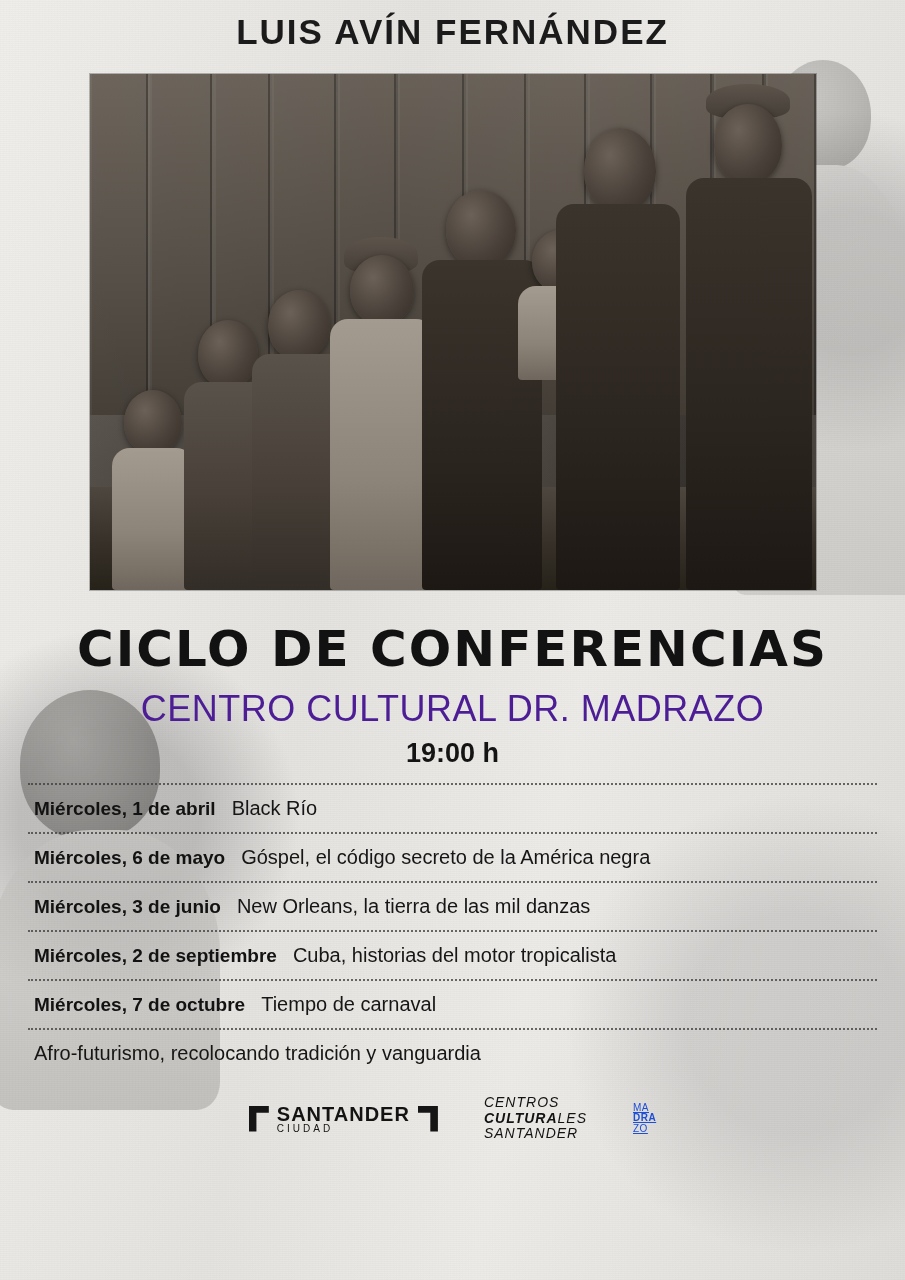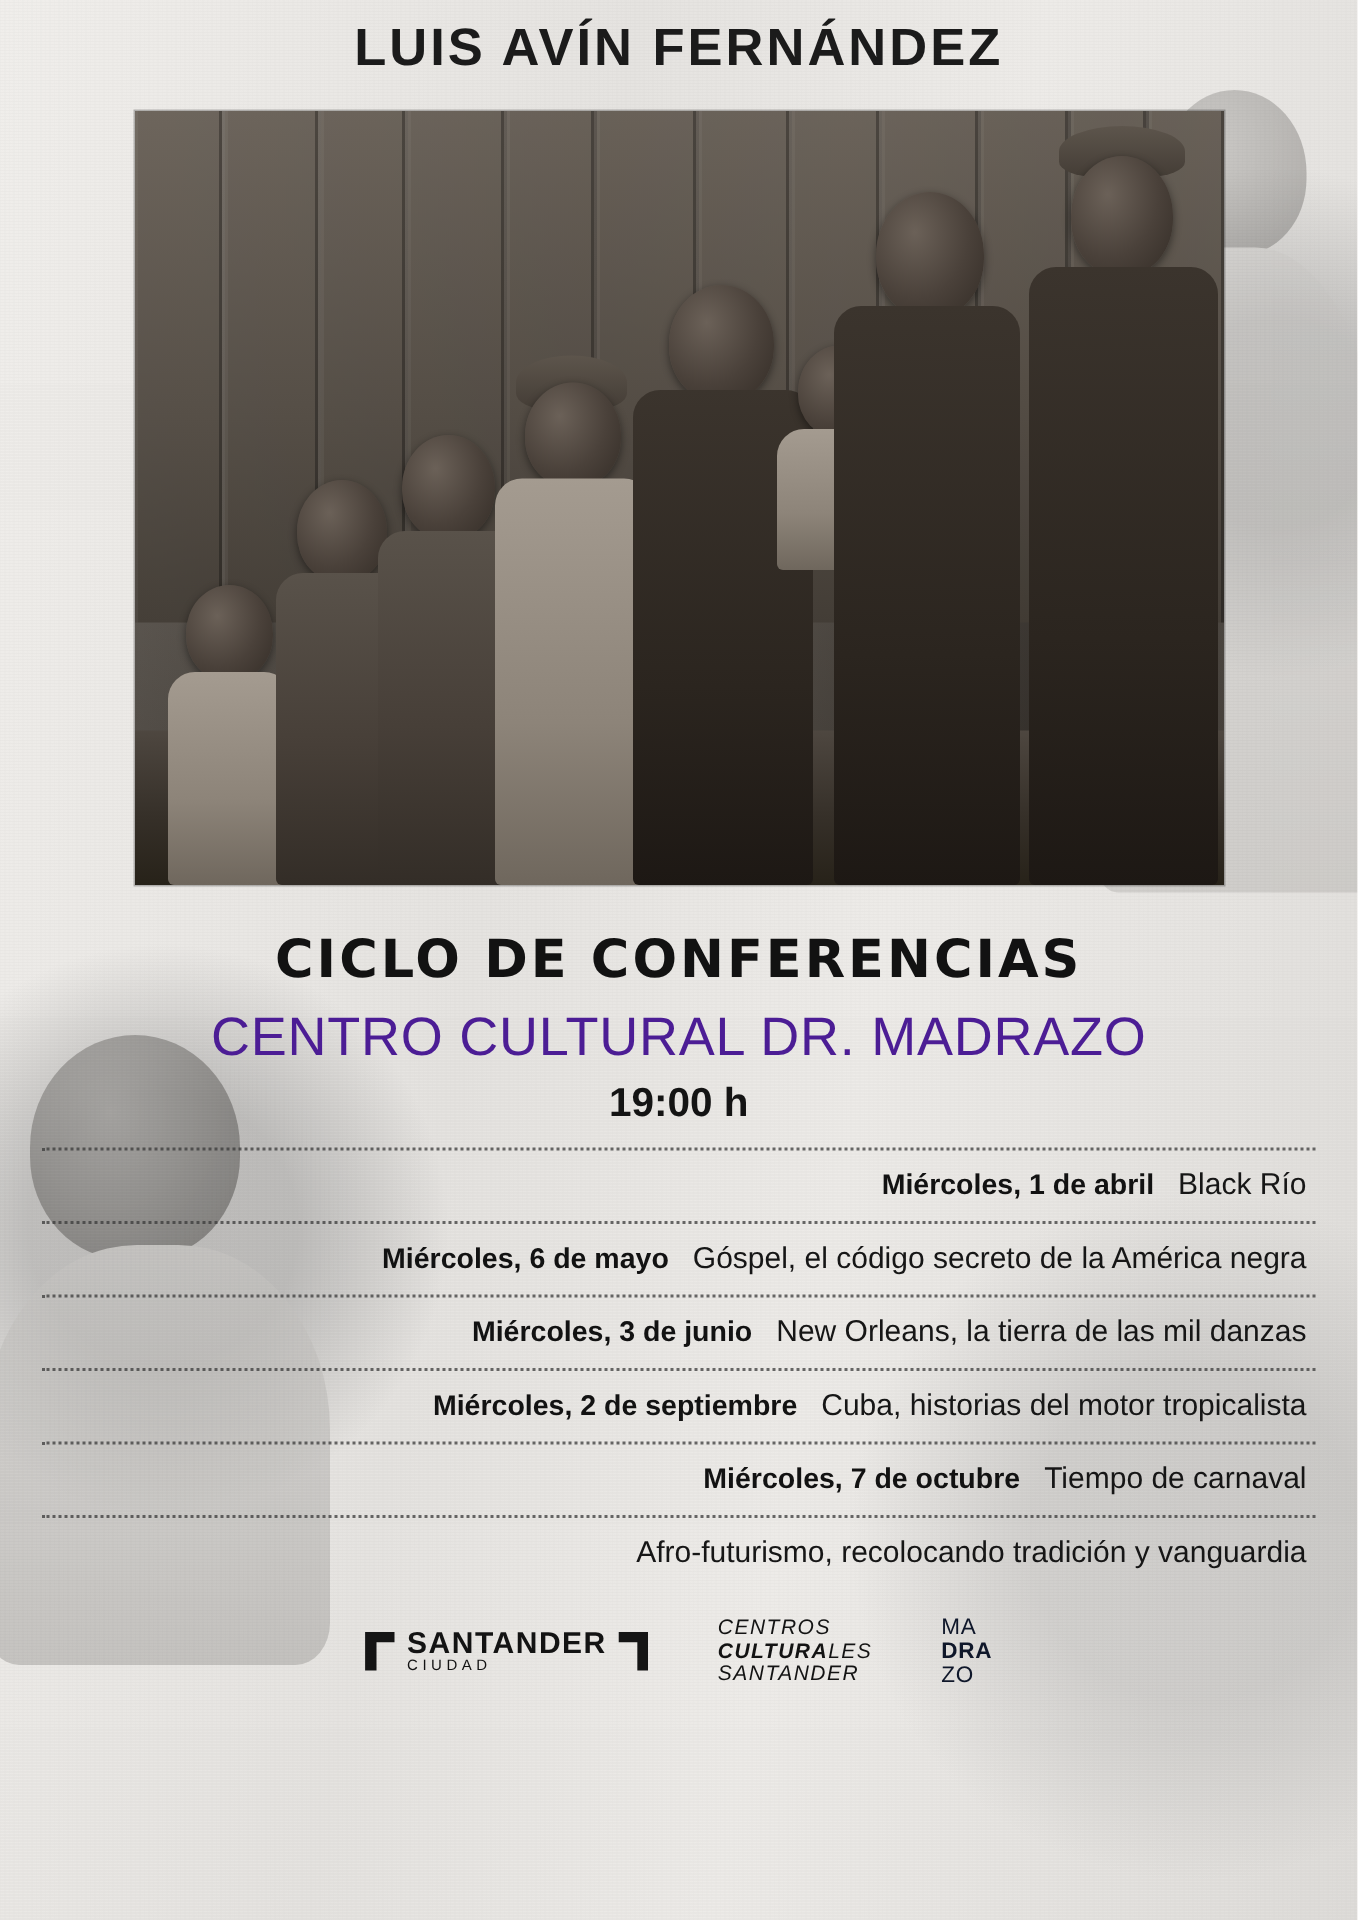--- a/index.html
+++ b/index.html
@@ -139,21 +139,21 @@
   .cap {
     position: absolute;
     border-radius: 50% 50% 30% 30%;
     background: linear-gradient(180deg, #5d554c 0%, #443d36 100%);
   }
 
   .section-title {
     text-align: center;
     font-family: "DejaVu Sans", sans-serif;
     font-weight: bold;
-    font-size: 35px;
+    font-size: 50px;
     letter-spacing: 2px;
     color: #121212;
     margin: 30px 0 0 0;
   }
   .venue {
     text-align: center;
     font-family: "Liberation Sans", sans-serif;
     font-weight: normal;
     font-size: 36px;
     letter-spacing: 0.5px;
@@ -174,21 +174,21 @@
     margin: 14px 28px 0 28px;
   }
   .sep {
     height: 0;
     border-top: 2px dotted #3a3a3a;
     opacity: 0.75;
   }
   .row {
     display: flex;
     align-items: center;
-    justify-content: flex-end;
+    justify-content: flex-start;
     padding: 12px 6px 12px 6px;
     gap: 16px;
   }
   .row .date {
     font-family: "Liberation Sans", sans-serif;
     font-weight: bold;
     font-size: 19px;
     color: #121212;
     white-space: nowrap;
   }
@@ -251,23 +251,24 @@
   }
   .logo-centros .bold {
     font-weight: bold;
   }
   .logo-madrazo {
     line-height: 1.05;
     text-align: left;
   }
   .logo-madrazo div {
     font-family: "Liberation Sans", sans-serif;
-    font-size: 15px;
+    font-size: 10px;
     letter-spacing: 0.5px;
-    color: #0f172a;
+    color: #1d4ed8;
+    text-decoration: underline;
   }
   .logo-madrazo .bold {
     font-weight: bold;
   }
 </style>
 </head>
 <body>
 
 <div class="poster">
 

